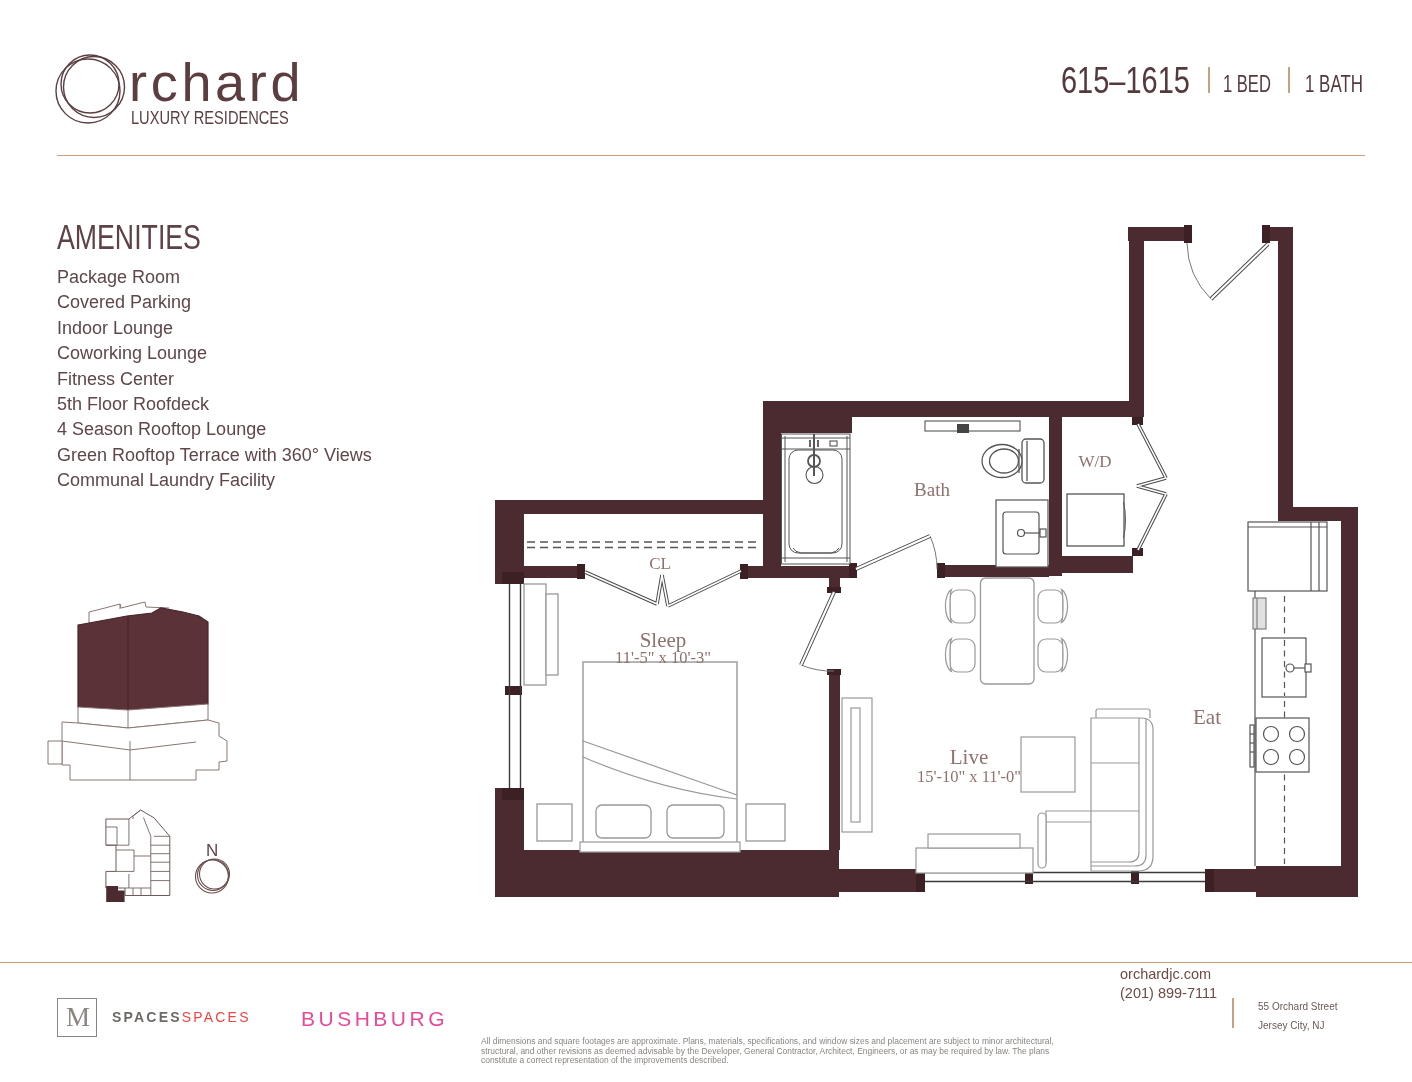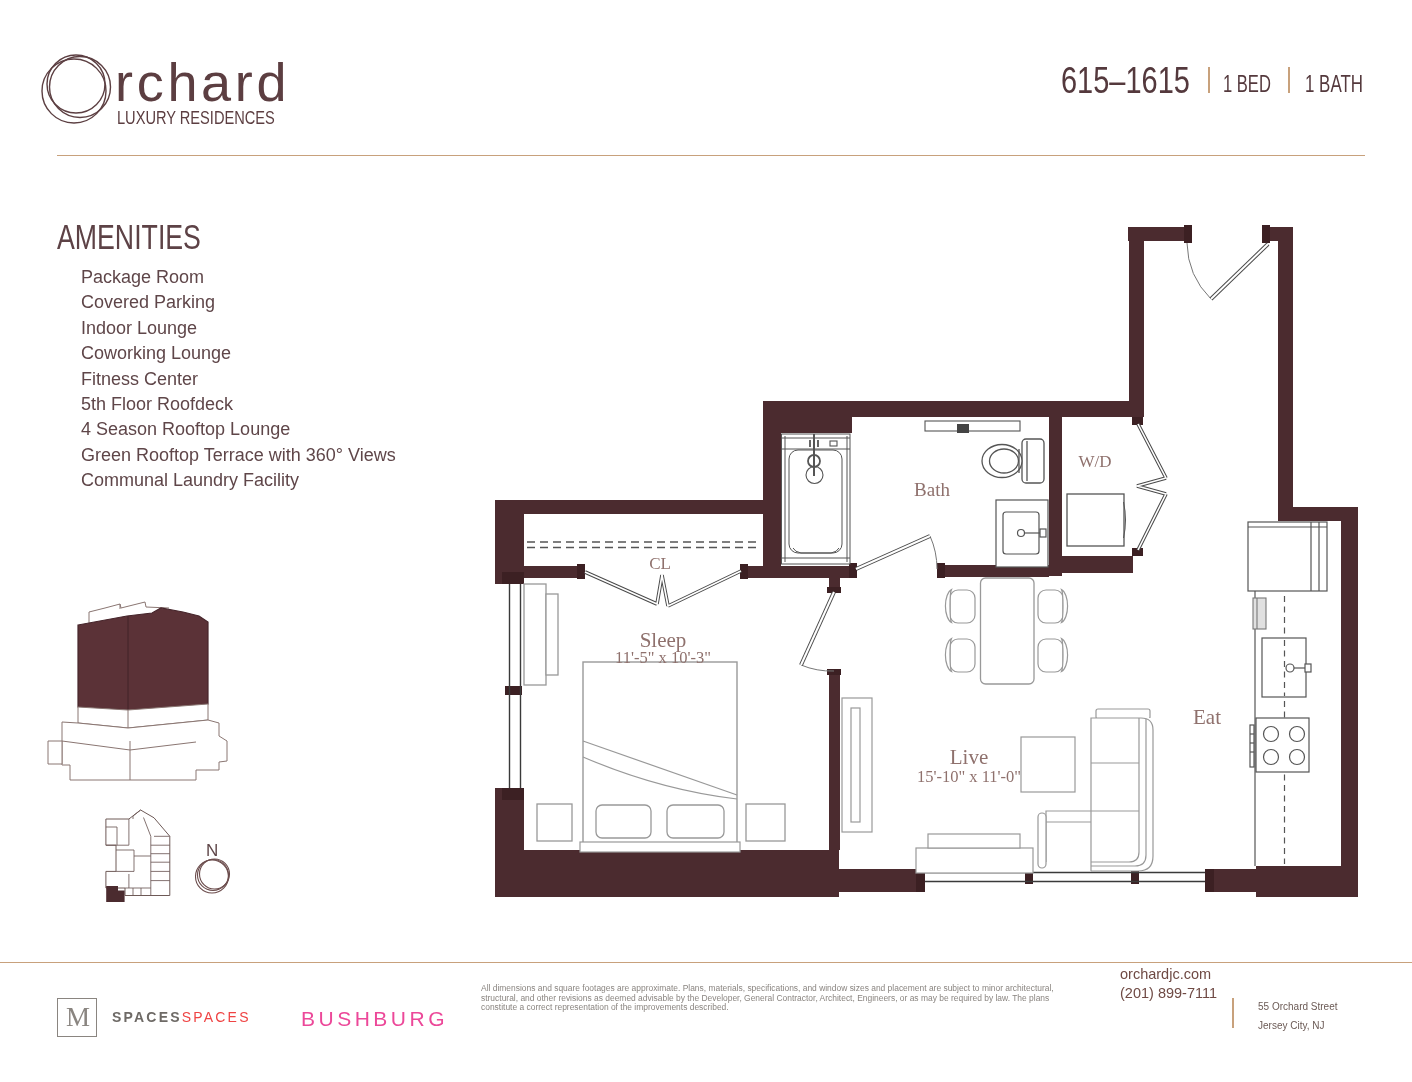--- a/index.html
+++ b/index.html
@@ -3,21 +3,21 @@
 <meta charset="utf-8">
 <style>
   html,body{margin:0;padding:0;}
   body{width:1412px;height:1082px;position:relative;background:#ffffff;
        font-family:"Liberation Sans", sans-serif;overflow:hidden;}
   .abs{position:absolute;}
 </style>
 </head>
 <body>
 
-<div class="abs" id="logo" style="left:36px;top:40px;width:330px;height:95px;">
+<div class="abs" id="logo" style="left:50px;top:40px;width:330px;height:95px;">
 <svg width="330" height="95" viewBox="48 40 330 95">
 
   <g fill="none" stroke="#5c3f42" stroke-width="1.4">
     <circle cx="88" cy="84" r="29"></circle>
     <circle cx="86" cy="91" r="32"></circle>
     <circle cx="92" cy="87" r="30.5"></circle>
   </g>
 
   <text x="127" y="101" font-size="54" letter-spacing="3.7" fill="#5c3e41" font-family="Liberation Sans">rchard</text>
 
@@ -32,21 +32,21 @@
 <div class="abs" style="left:1223px;top:69.5px;font-size:24px;color:#54393d;white-space:nowrap;transform:scaleX(0.69);transform-origin:left top;">1 BED</div>
 
 <div class="abs" style="left:1288px;top:67px;width:2px;height:26px;background:#c8a17c;"></div>
 
 <div class="abs" style="left:1305px;top:69.5px;font-size:24px;color:#54393d;white-space:nowrap;transform:scaleX(0.705);transform-origin:left top;">1 BATH</div>
 
 <div class="abs" style="left:57px;top:155px;width:1308px;height:1px;background:#c8a17c;"></div>
 
 <div class="abs" style="left:57px;top:217px;font-size:35px;color:#5d4246;white-space:nowrap;transform:scaleX(0.763);transform-origin:left top;">AMENITIES</div>
 
-<div class="abs" style="left:57px;top:265px;font-size:18px;line-height:25.4px;color:#5f4649;margin-left:24px;">
+<div class="abs" style="left:57px;top:265px;font-size:18px;line-height:25.4px;color:#5f4649;">
 Package Room<br>
 Covered Parking<br>
 Indoor Lounge<br>
 Coworking Lounge<br>
 Fitness Center<br>
 5th Floor Roofdeck<br>
 4 Season Rooftop Lounge<br>
 Green Rooftop Terrace with 360° Views<br>
 Communal Laundry Facility
 </div>
@@ -437,21 +437,21 @@
 <div class="abs" style="left:0px;top:962px;width:1412px;height:1px;background:#c8a17c;"></div>
 
 <div class="abs" style="left:57px;top:998px;width:38px;height:37px;border:1.5px solid #8a8580;"></div>
 
 <div class="abs" style="left:66px;top:1002px;font-family:'Liberation Serif',serif;font-size:27px;color:#8a8580;">M</div>
 
 <div class="abs" style="left:112px;top:1009px;font-size:14px;letter-spacing:2.2px;color:#6e6a66;"><b>SPACES</b><span style="color:#ef4444;">SPACES</span></div>
 
 <div class="abs" style="left:301px;top:1007px;font-size:21px;letter-spacing:3.5px;color:#ec4899;">BUSHBURG</div>
 
-<div class="abs" style="left:481px;top:984px;width:660px;font-size:8.45px;line-height:9.7px;color:#8a8580;white-space:nowrap;">
+<div class="abs" style="left:481px;top:1037px;width:660px;font-size:8.45px;line-height:9.7px;color:#8a8580;white-space:nowrap;">
 All dimensions and square footages are approximate. Plans, materials, specifications, and window sizes and placement are subject to minor architectural,<br>
 structural, and other revisions as deemed advisable by the Developer, General Contractor, Architect, Engineers, or as may be required by law. The plans<br>
 constitute a correct representation of the improvements described.
 </div>
 
 <div class="abs" style="left:1120px;top:965px;font-size:14.5px;line-height:19px;color:#6f4a44;">orchardjc.com<br>(201) 899-7111</div>
 
 <div class="abs" style="left:1232px;top:998px;width:2px;height:30px;background:#c8a17c;"></div>
 
 <div class="abs" style="left:1258px;top:997px;font-size:10px;line-height:19px;color:#6b5a55;">55 Orchard Street<br>Jersey City, NJ</div>

